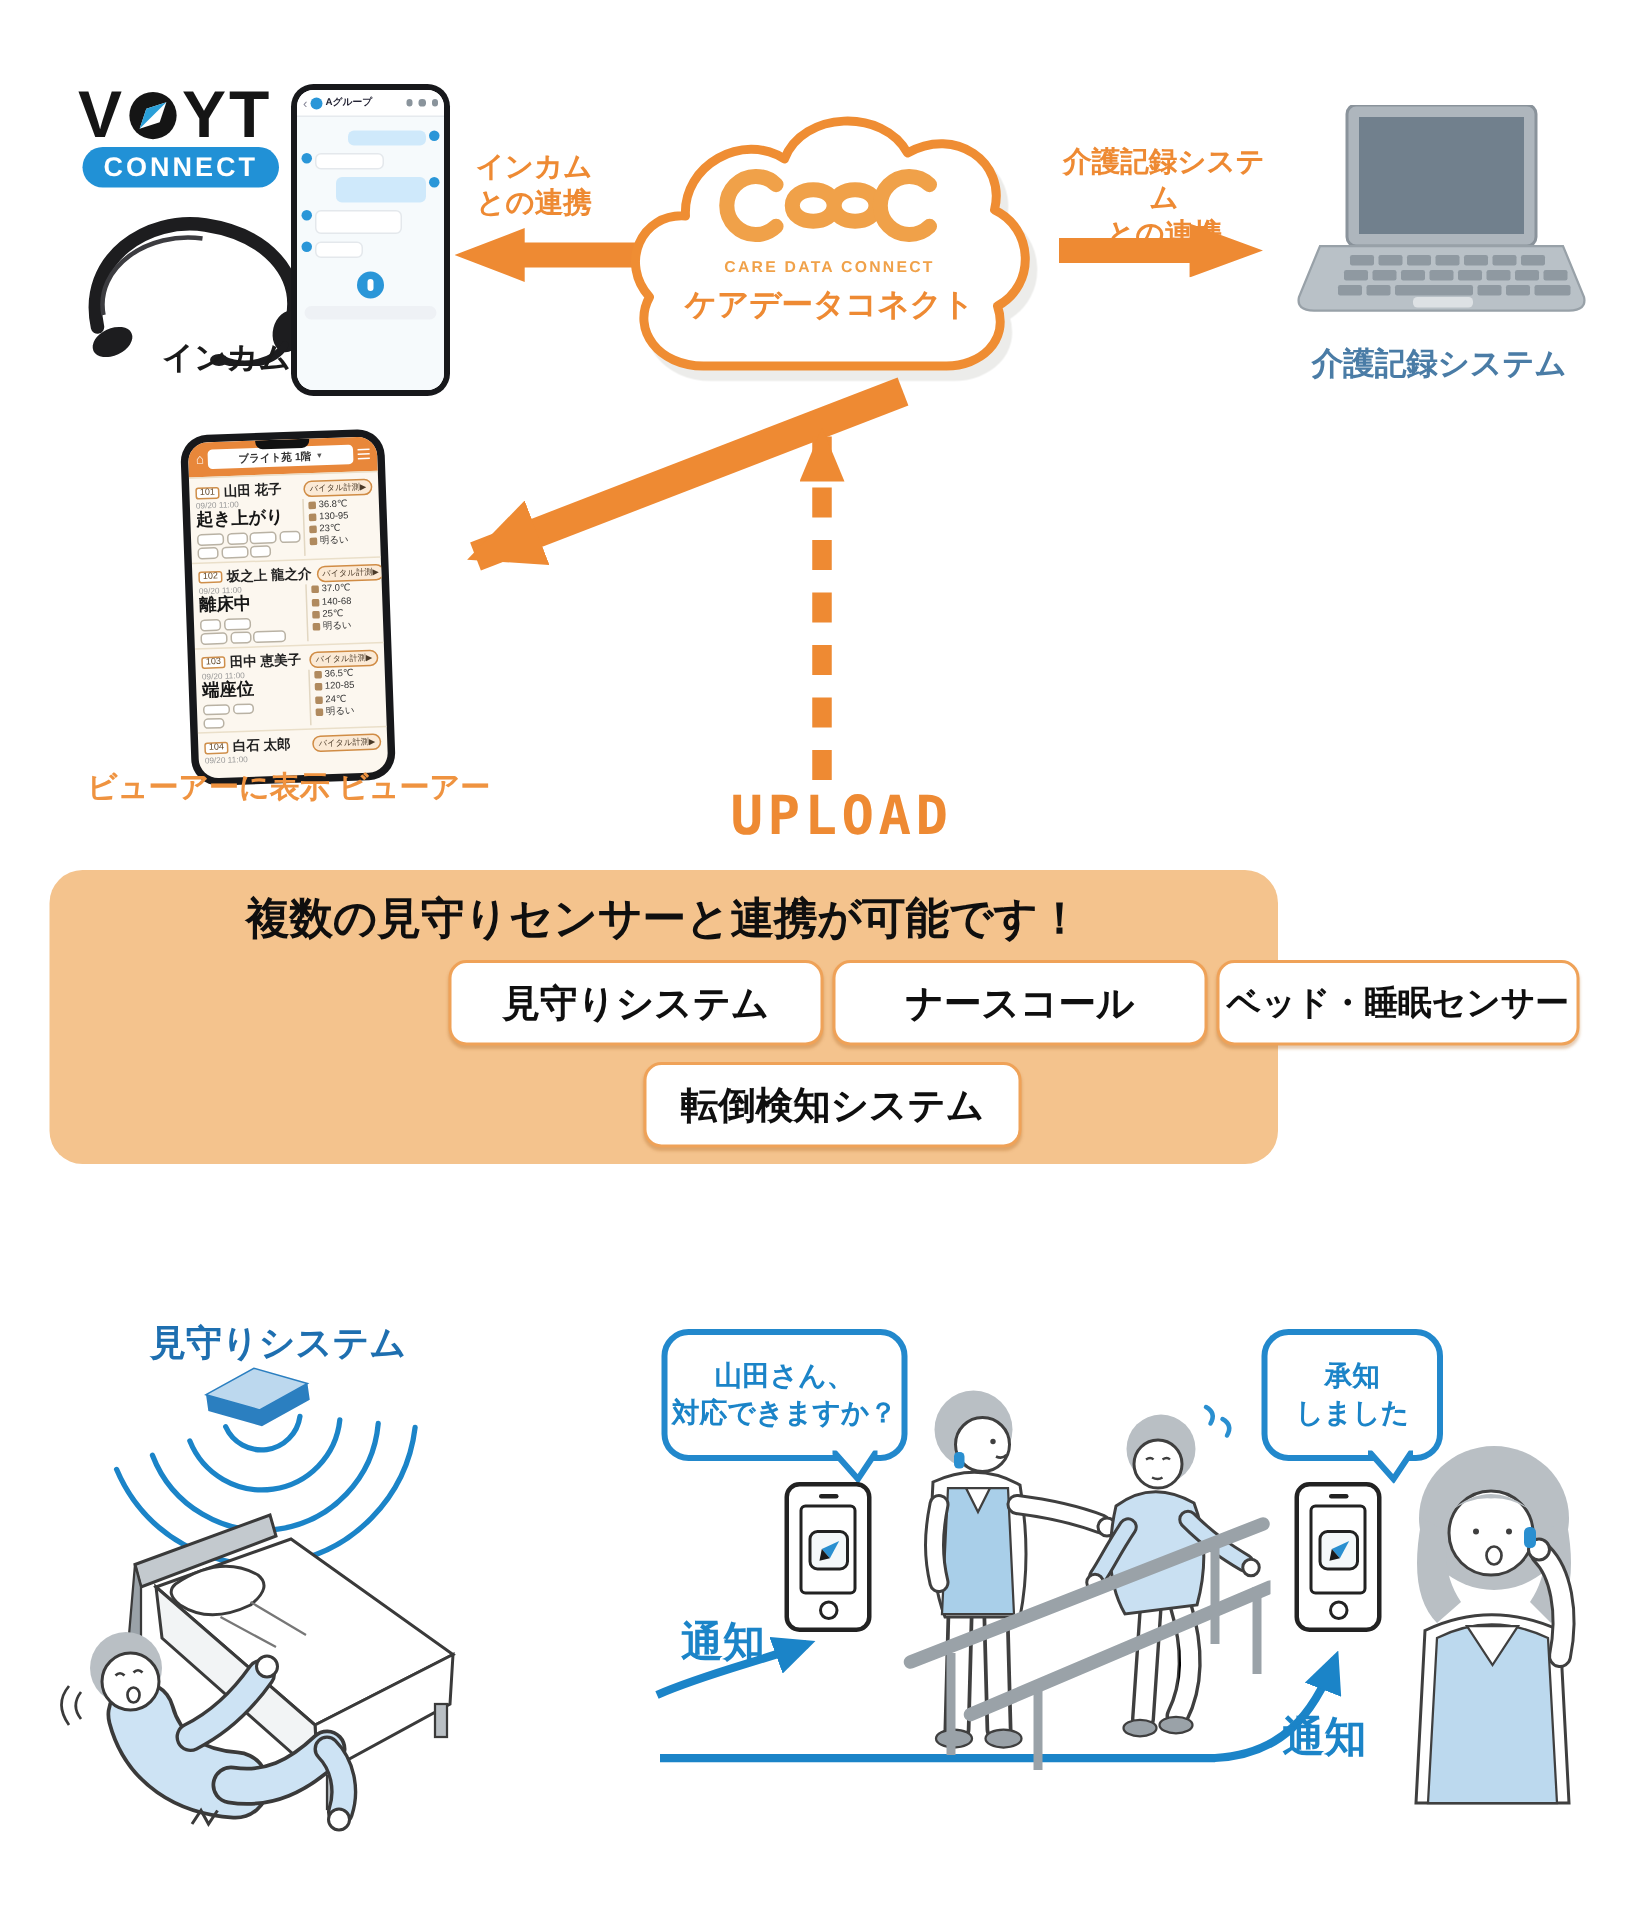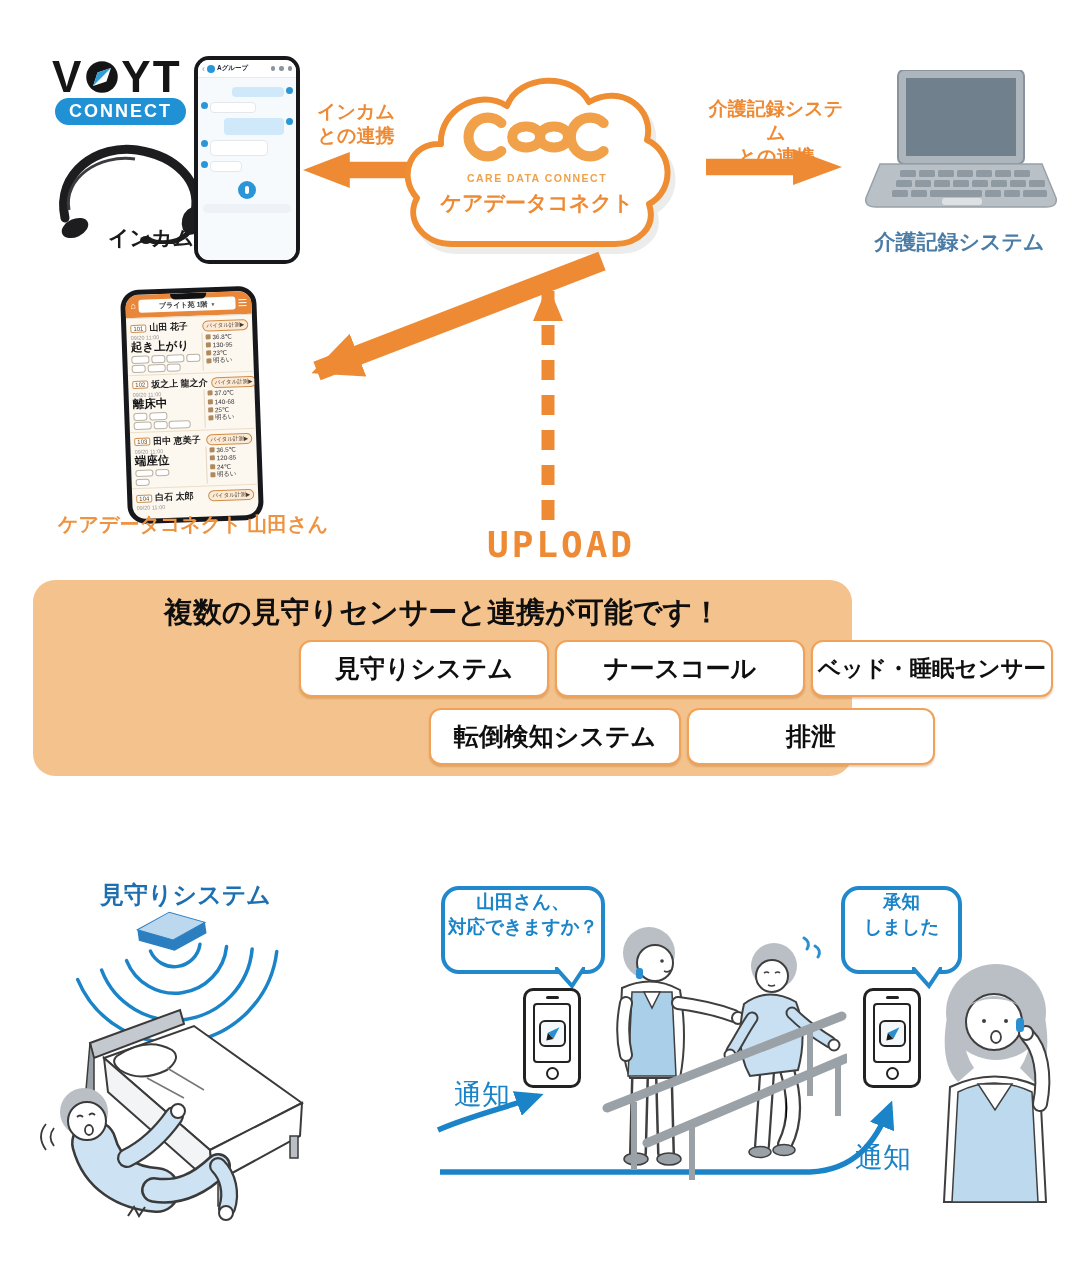--- a/index.html
+++ b/index.html
@@ -39,21 +39,21 @@
   .link-label{width:150px;text-align:center;font-size:19px;font-weight:800;line-height:1.25;color:#ee8a33;}
   .link-left{left:281px;top:100px;width:150px;}
   .link-right{left:700px;top:97px;width:152px;}
   .blockarrow{background:#ee8a33;height:36px;}
   .arr-l{left:303px;top:152px;width:130px;
      clip-path:polygon(0 50%,36% 0,36% 27%,100% 27%,100% 73%,36% 73%,36% 100%);}
   .arr-r{left:706px;top:149px;width:136px;
      clip-path:polygon(100% 50%,64% 0,64% 27%,0 27%,0 73%,64% 73%,64% 100%);}
 
   
-  .cloud-wrap{left:397px;top:58px;width:280px;height:205px;}
+  .cloud-wrap{left:413px;top:58px;width:280px;height:205px;}
   .cloud-svg{position:absolute;left:0;top:0;filter:drop-shadow(5px 7px 0 #ececea);}
   .cdc-logo{position:absolute;left:60px;top:48px;}
   .cloud-caption{position:absolute;left:0;right:0;top:114px;text-align:center;font-size:10.5px;
                  font-weight:800;letter-spacing:1.5px;color:#f0a149;}
   .cloud-name{position:absolute;left:0;right:0;top:131px;text-align:center;font-size:21px;font-weight:800;color:#ee8a33;}
 
   
   .laptop{left:860px;top:70px;}
   .laptop-label{left:852px;top:228px;width:215px;text-align:center;font-size:21px;font-weight:800;color:#4a7ca6;}
 
@@ -110,26 +110,26 @@
 
   
   .section-title{left:0;right:0;top:824px;text-align:center;font-size:27px;font-weight:800;color:#141414;}
   .monitor-label{left:100px;top:879px;font-size:24px;font-weight:800;color:#1e6fb0;}
   .sensor-waves{left:78px;top:908px;transform:rotate(-8deg);}
   .bedscene{left:32px;top:998px;}
   .detect-circle{left:311px;top:1088px;width:130px;height:146px;border-radius:50%;background:#1b7fc4;
                  display:flex;flex-direction:column;align-items:center;justify-content:center;color:#fff;line-height:1.2;}
   .dc1{font-size:16.5px;font-weight:700;}
   .dc2,.dc3{font-size:27px;font-weight:800;}
-  .notify{font-size:28px;font-weight:400;color:#1b84c8;}
+  .notify{font-size:28px;font-weight:700;color:#1b84c8;}
   .notify1{left:454px;top:1076px;}
   .notify2{left:855px;top:1139px;}
 
   .bubble{border:4px solid #2288cc;border-radius:18px;background:#fff;color:#1b84c8;font-weight:800;
-          display:flex;flex-direction:column;align-items:center;justify-content:flex-start;line-height:1.35;}
+          display:flex;flex-direction:column;align-items:center;justify-content:center;line-height:1.35;}
   .bubble1{left:441px;top:886px;width:156px;height:80px;font-size:18.5px;}
   .bubble2{left:841px;top:886px;width:113px;height:80px;font-size:18.5px;}
   .tail{position:absolute;right:16px;bottom:-19px;}
 
   .phone-simple{width:52px;height:94px;background:#fff;border:3.5px solid #222;border-radius:10px;
                 display:flex;flex-direction:column;align-items:center;}
   .ps3{left:523px;top:988px;}
   .ps4{left:863px;top:988px;}
   .ps-speaker{width:13px;height:3px;background:#222;border-radius:2px;margin-top:5px;}
   .ps-screen{width:34px;height:56px;border:2.5px solid #222;border-radius:4px;margin-top:4px;
@@ -414,39 +414,38 @@
         <div class="rw-head">
           <span class="room-chip">104</span>
           <span class="rw-name">白石 太郎</span>
           <span class="vbtn">バイタル計測▶</span>
         </div>
         <div class="rw-time">09/20 11:00</div>
       </div>
     </div>
   </div>
 
-  <div class="abs viewer-label">ケアデータコネクト 山田さん</div>
+  <div class="abs viewer-label">ビューアーに表示 ビューアー</div>
 
   <svg class="abs" style="left:518px;top:255px;" width="60" height="275" viewBox="0 0 60 275">
     <defs>
       <marker id="mo-dash" markerUnits="userSpaceOnUse" markerWidth="36" markerHeight="30" refX="30" refY="15" orient="auto">
         <path d="M0,0 L36,15 L0,30 Z" fill="#ee8a33"></path>
       </marker>
     </defs>
     <line x1="30" y1="265" x2="30" y2="36" stroke="#ee8a33" stroke-width="13" stroke-dasharray="20 15" marker-end="url(#mo-dash)"></line>
   </svg>
   <div class="abs upload">UPLOAD</div>
 
   <div class="abs panel">
     <div class="panel-title">複数の見守りセンサーと連携が可能です！</div>
     <div class="pbtn b2">見守りシステム</div>
     <div class="pbtn b3">ナースコール</div>
     <div class="pbtn b4">ベッド・睡眠センサー</div>
     <div class="pbtn b6">転倒検知システム</div>
-    <div class="pbtn b7">排泄</div>
   </div>
 
   <div class="abs monitor-label">見守りシステム</div>
 
   <svg class="abs sensor-waves" width="212" height="190" viewBox="0 0 212 190">
     <polygon points="70,16 104,3 138,18 104,31" fill="#bcd8ee" stroke="#2b7fc0" stroke-width="1"></polygon>
     <polygon points="70,16 70,27 104,42 138,29 138,18 104,31" fill="#2b7fc0"></polygon>
     <path d="M80,39 A26 26 0 0 0 130,39" fill="none" stroke="#1b84c8" stroke-width="3.5" stroke-linecap="round"></path>
     <path d="M55,45 A52 52 0 0 0 156,45" fill="none" stroke="#1b84c8" stroke-width="3.5" stroke-linecap="round"></path>
     <path d="M29,51 A78 78 0 0 0 181,51" fill="none" stroke="#1b84c8" stroke-width="3.5" stroke-linecap="round"></path>

